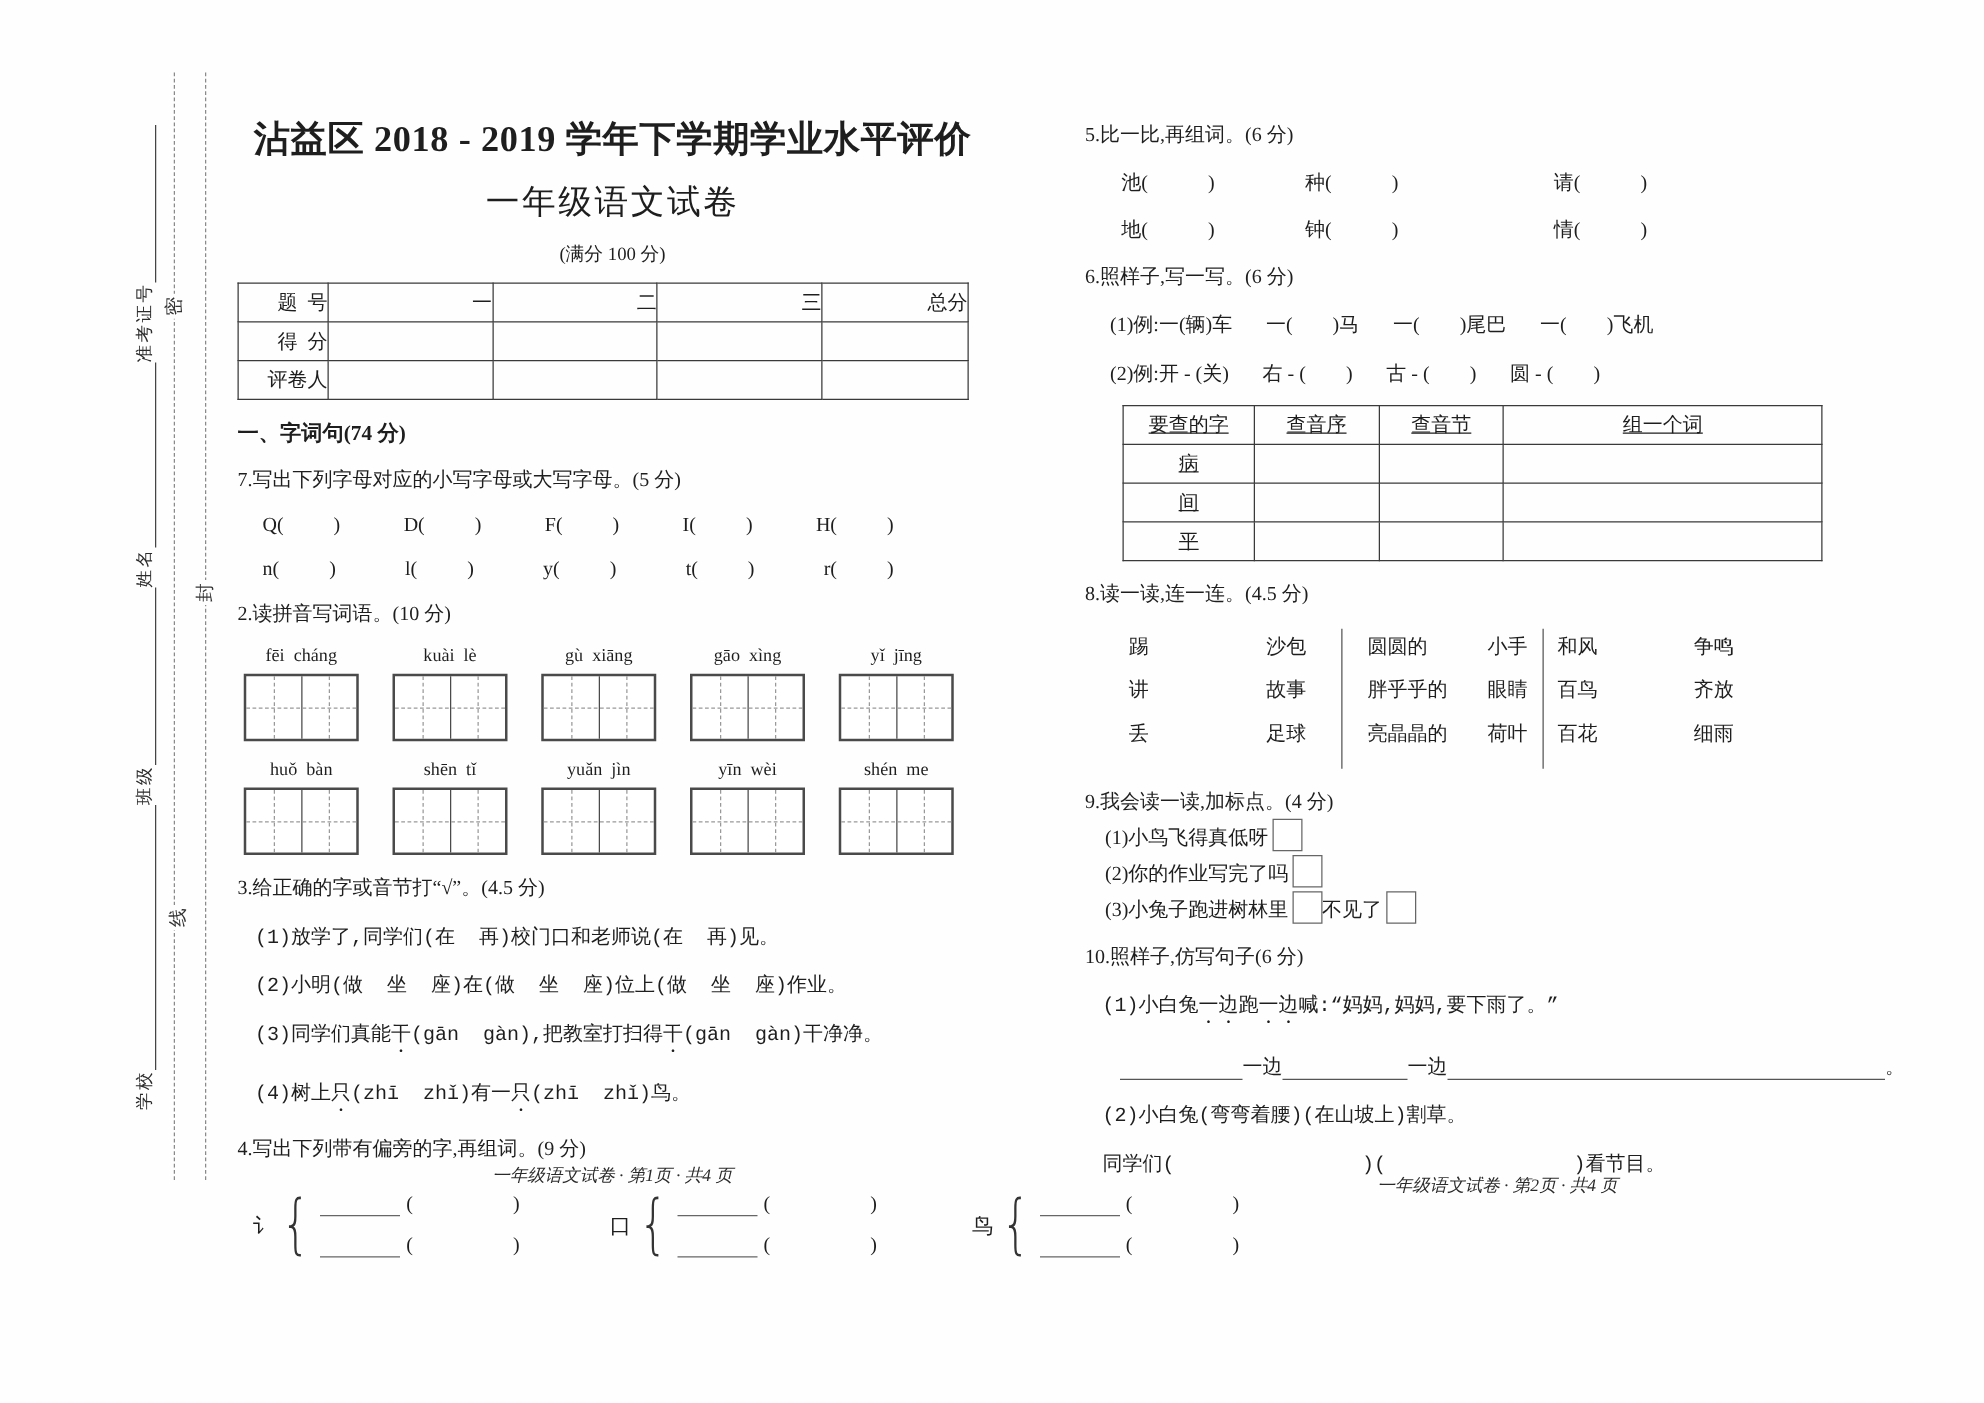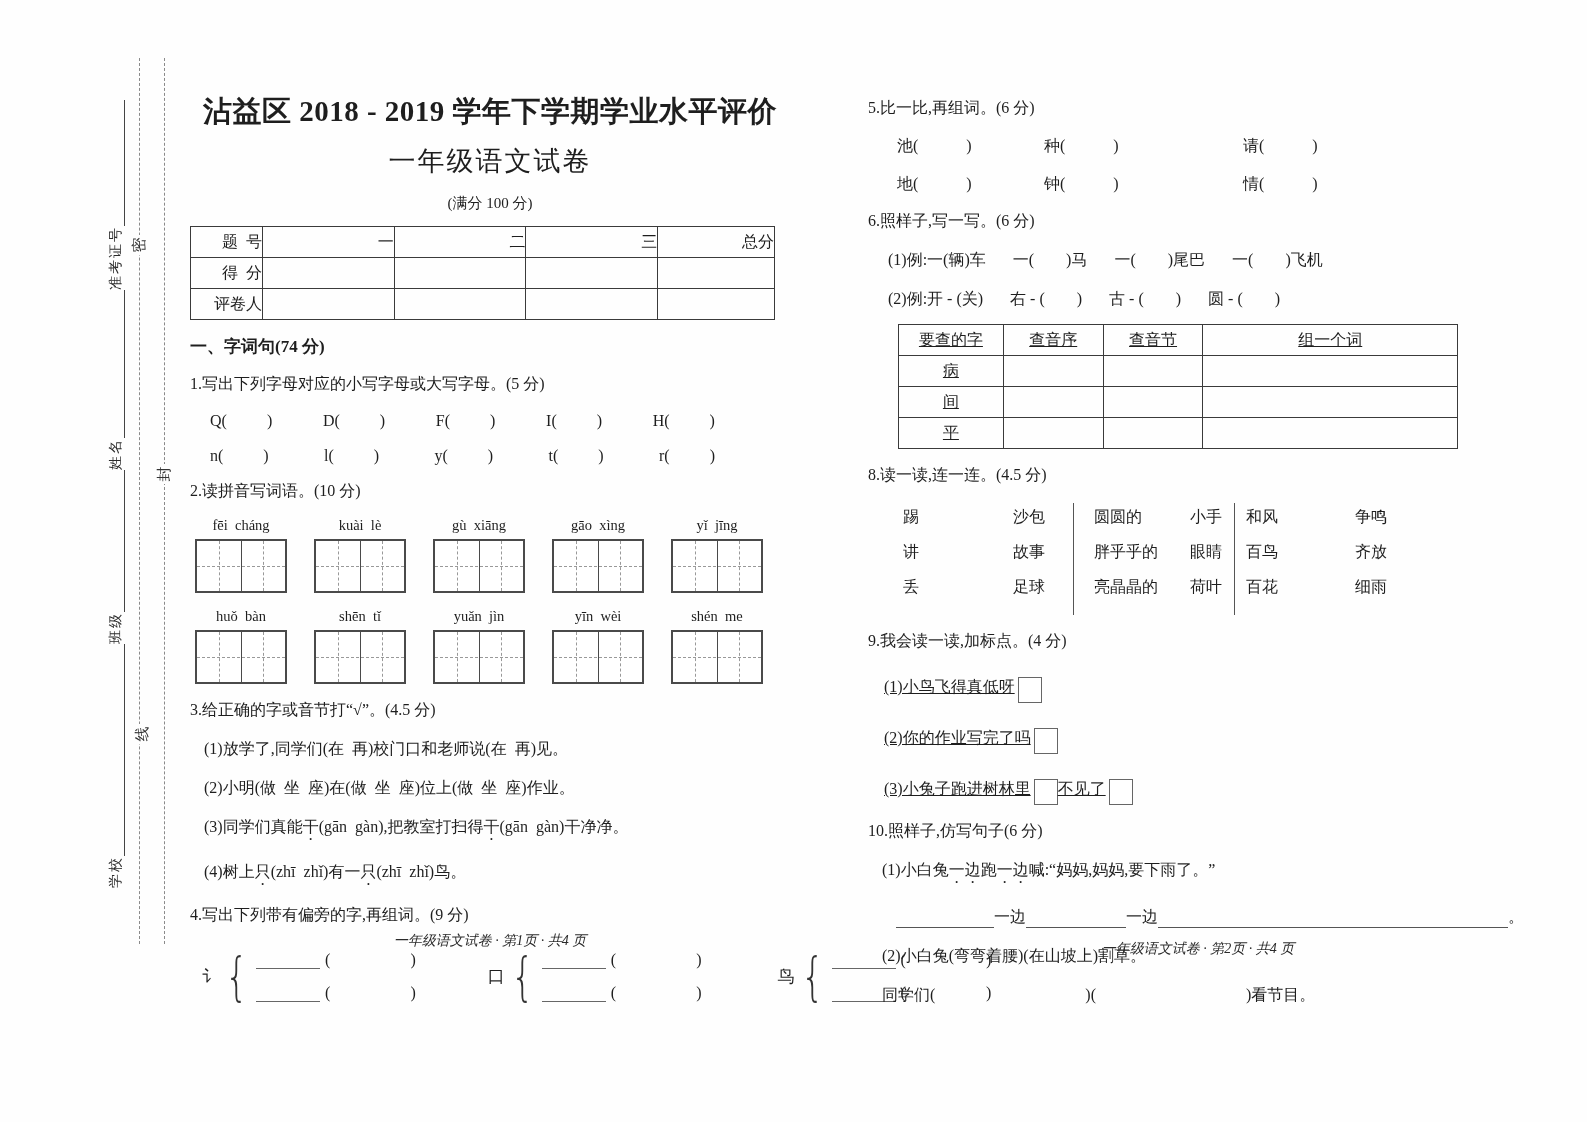--- a/index.html
+++ b/index.html
@@ -48,21 +48,21 @@
   .letters { display:flex; justify-content:space-between; width:505px; margin:17px 0 0 20px; font-size:16px; }
   .pyrow { display:flex; justify-content:space-between; width:568px; margin:15px 0 5px 5px; }
   .pyrow span { width:92px; text-align:center; font-size:14.5px; }
   .gridrow { display:flex; justify-content:space-between; width:568px; margin-left:5px; }
   .tzg { width:92px; height:54px; border:2px solid #4a4a4a; position:relative; background:#fff; }
   .tzg i { position:absolute; display:block; }
   .tzg .v  { left:50%; top:0; bottom:0; border-left:1.2px solid #4a4a4a; }
   .tzg .h  { top:50%; left:0; right:0; border-top:1px dashed #999; }
   .tzg .d1 { left:25%; top:0; bottom:0; border-left:1px dashed #999; }
   .tzg .d2 { left:75%; top:0; bottom:0; border-left:1px dashed #999; }
-  .qi { font-size:16px; margin:18px 0 0 14px; }
+  .qi { font-size:16px; margin:18px 0 0 14px;font-family:Liberation Mono, monospace; }
   .em { text-emphasis:filled dot; -webkit-text-emphasis:filled dot;
         text-emphasis-position:under left; -webkit-text-emphasis-position:under; }
   .q4row { display:flex; margin:22px 0 0 12px; }
   .q4g { display:flex; align-items:center; }
   .q4g.g2 { margin-left:72px; } .q4g.g3 { margin-left:76px; }
   .rad { font-size:17px; margin-right:1px; }
   .brace { font-size:52px; font-weight:300; line-height:56px; transform:scaleX(0.7);
            font-family:"DejaVu Sans",sans-serif; color:#333; }
   .q4lines { display:flex; flex-direction:column; gap:15px; margin-left:3px; }
   .q4line { display:flex; align-items:flex-end; font-size:16px; }
@@ -81,21 +81,21 @@
   table.dict td { border:1.5px solid #3a3a3a; height:31px; font-size:16px; text-align:center;text-decoration:underline; }
   .q8wrap { display:flex; margin:21px 0 0 35px; font-size:16px; }
   .q8col { display:flex; flex-direction:column; }
   .q8col span { height:35px; }
   .c8-1 { width:50px; margin-left:0; } .c8-2 { width:46px; margin-left:60px; }
   .vdiv { width:0; border-left:1.5px solid #555; height:112px; margin-top:-4px; }
   .dv1 { margin-left:14px; } 
   .c8-3 { width:82px; margin-left:20px; } .c8-4 { width:46px; text-align:right; }
   .dv2 { margin-left:12px; }
   .c8-5 { width:64px; margin-left:11px; } .c8-6 { width:46px; margin-left:45px; }
-  .q9line { display:flex; align-items:flex-start; margin:25px 0 0 16px; font-size:16px;text-decoration:underline; }
+  .q9line { display:flex; align-items:flex-end; margin:3px 0 0 16px; font-size:16px; }
   .pbox { width:24px; height:26px; border:1.3px solid #666; margin-left:3px; background:#fff; }
   .fillrow { display:flex; align-items:flex-end; margin:20px 0 0 28px; font-size:16px; }
   .fl { border-bottom:1.2px solid #555; height:5px; display:inline-block; }
   .fl1 { width:98px; } .fl2 { width:100px; } .fl3 { width:350px; }
   .gapsp { display:inline-block; width:150px; }
 </style>
 </head>
 <body>
 
 <div class="seal-dash" id="dashA"></div>
@@ -149,21 +149,21 @@
       <td></td>
       <td></td>
       <td></td>
       <td></td>
     </tr>
   </tbody>
     </table>
 
   <div class="sec">一、字词句(74 分)</div>
 
-  <div class="qt">1.写出下列字母对应的小写字母或大写字母。(5 分)</div>
+  <div class="qt">7.写出下列字母对应的小写字母或大写字母。(5 分)</div>
   <div class="letters">
     <span class="ws">Q(          )</span>
     <span class="ws">D(          )</span>
     <span class="ws">F(          )</span>
     <span class="ws">I(          )</span>
     <span class="ws">H(          )</span>
   </div>
   <div class="letters">
     <span class="ws">n(          )</span>
     <span class="ws">l(          )</span>

